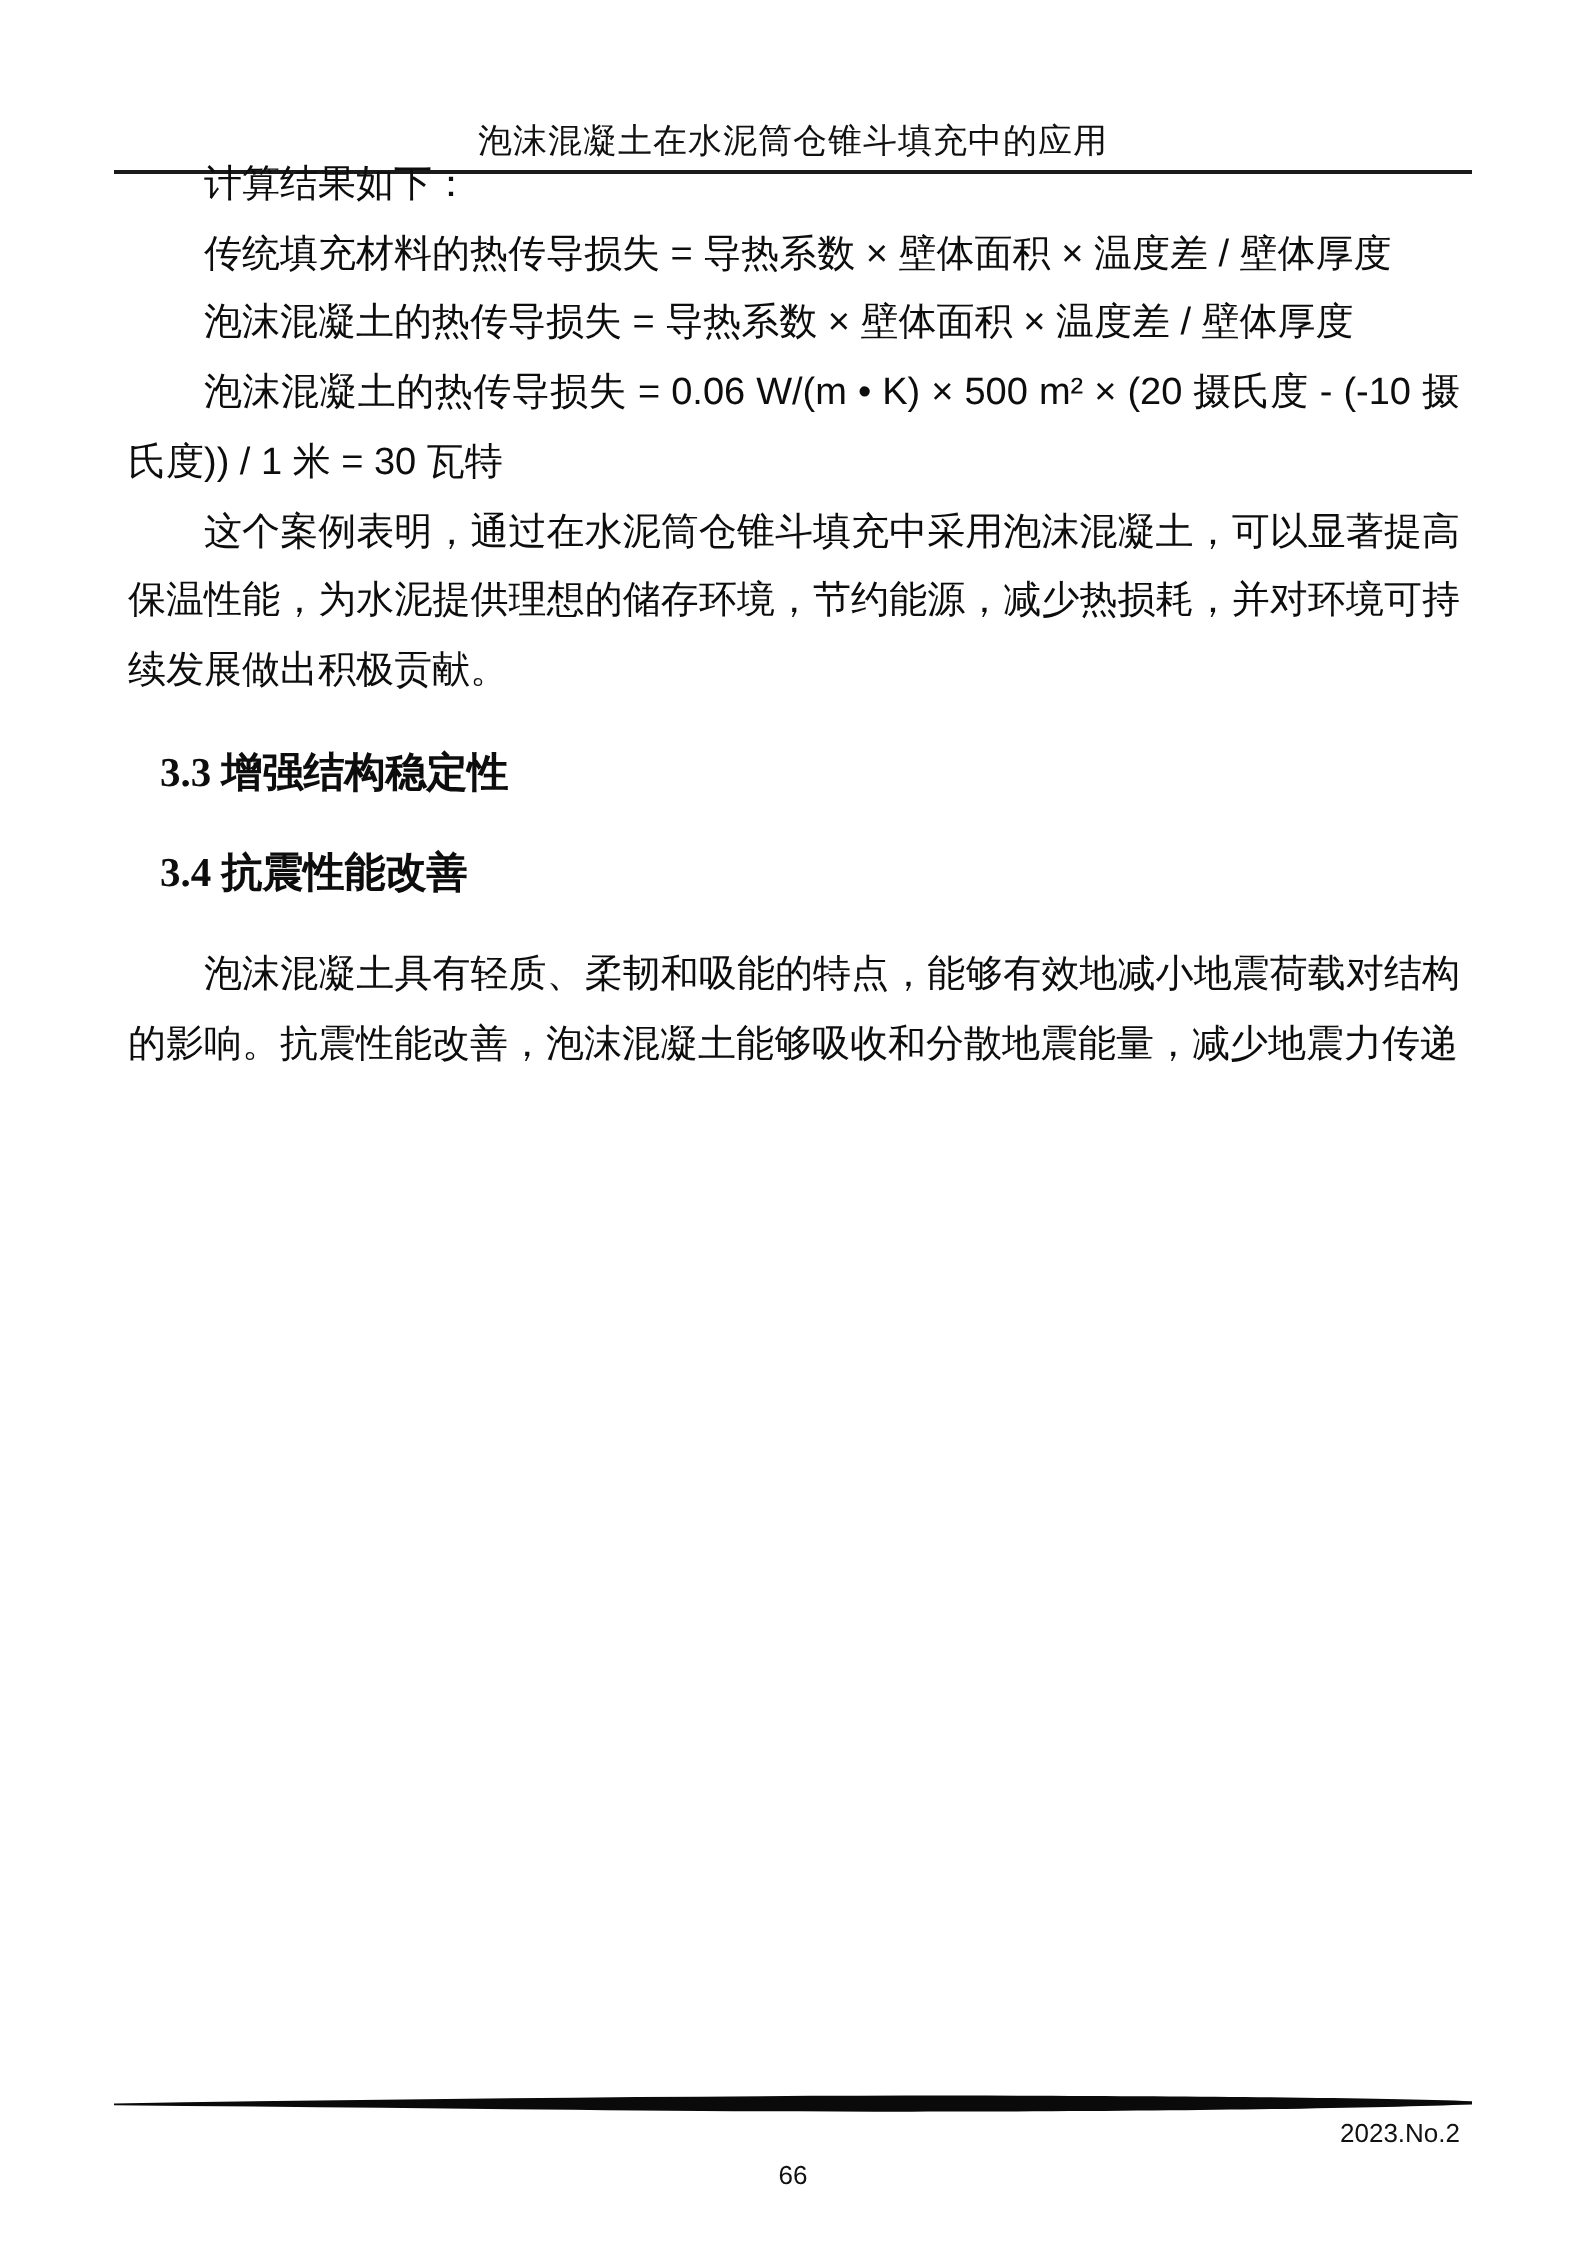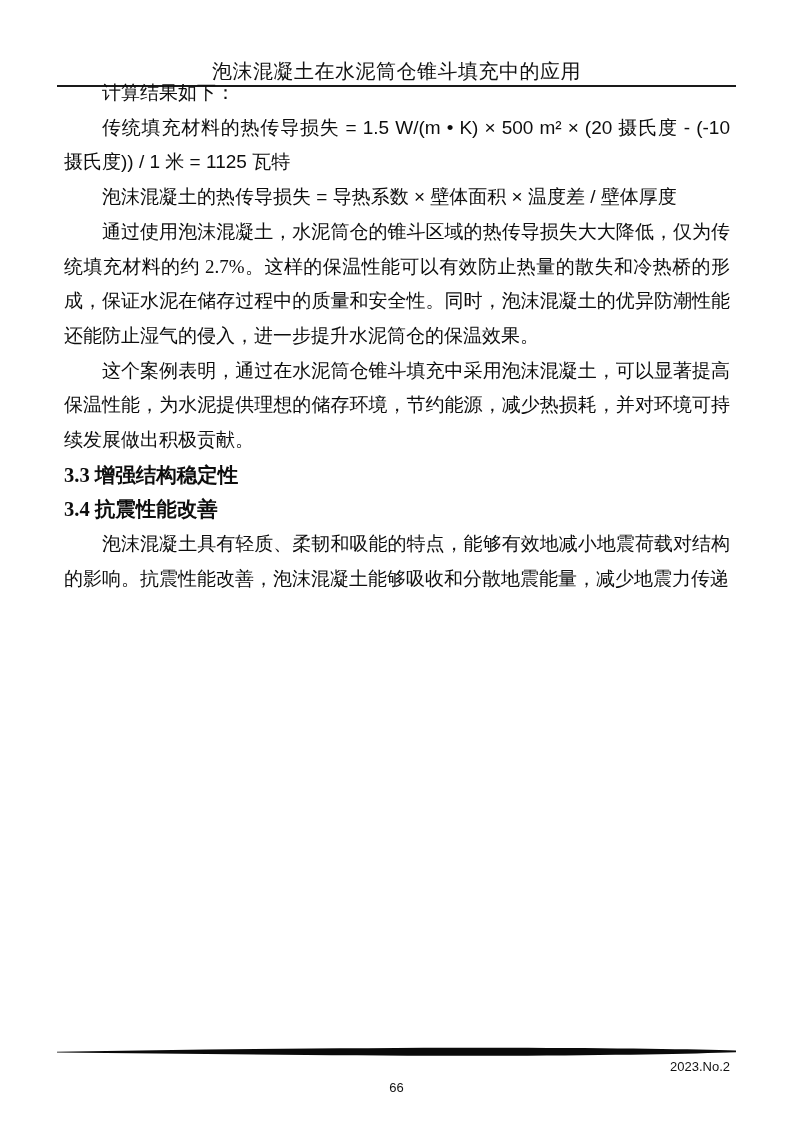--- a/index.html
+++ b/index.html
@@ -15,21 +15,21 @@
     color: #0d0d0d;
     font-family: "Liberation Serif", "DejaVu Serif", serif;
     overflow: hidden;
   }
   .running-header {
     position: absolute;
     top: 60px;
     left: 57px;
     width: 679px;
     text-align: center;
-    font-size: 20px;
+    font-size: 17px;
     line-height: 22px;
     letter-spacing: 0.5px;
     color: #111;
   }
   .header-rule {
     position: absolute;
     top: 85px;
     left: 57px;
     width: 679px;
     height: 0;
@@ -49,21 +49,21 @@
     text-align: justify;
     font-family: "Liberation Serif", "DejaVu Serif", serif;
   }
   .formula {
     margin: 0;
     text-indent: 2em;
     text-align: justify;
     font-family: "Liberation Sans", "DejaVu Sans", sans-serif;
   }
   .heading {
-    margin: 0;
+    margin: 16px;
     font-size: 20.5px;
     font-weight: bold;
     line-height: 34.7px;
     text-align: left;
     font-family: "Liberation Serif", "DejaVu Serif", serif;
   }
   .footer-rule {
     position: absolute;
     top: 1047px;
     left: 57px;
@@ -104,23 +104,23 @@
 
 <div class="page">
 
   <div class="running-header">泡沫混凝土在水泥筒仓锥斗填充中的应用</div>
 
   <div class="header-rule"></div>
 
   <div class="doc-body">
 
   <p class="para">计算结果如下：</p>
-      <p class="formula">传统填充材料的热传导损失 = 1.5 W/(m • K) × 500 m² × (20 摄氏度 - (-10 摄氏度)) / 1 米 = 1125 瓦特</p>
+      <p class="formula">传统填充材料的热传导损失 = 导热系数 × 壁体面积 × 温度差 / 壁体厚度</p>
       <p class="formula">泡沫混凝土的热传导损失 = 导热系数 × 壁体面积 × 温度差 / 壁体厚度</p>
-      <p class="para">通过使用泡沫混凝土，水泥筒仓的锥斗区域的热传导损失大大降低，仅为传统填充材料的约 2.7%。这样的保温性能可以有效防止热量的散失和冷热桥的形成，保证水泥在储存过程中的质量和安全性。同时，泡沫混凝土的优异防潮性能还能防止湿气的侵入，进一步提升水泥筒仓的保温效果。</p>
+      <p class="formula">泡沫混凝土的热传导损失 = 0.06 W/(m • K) × 500 m² × (20 摄氏度 - (-10 摄氏度)) / 1 米 = 30 瓦特</p>
       <p class="para">这个案例表明，通过在水泥筒仓锥斗填充中采用泡沫混凝土，可以显著提高保温性能，为水泥提供理想的储存环境，节约能源，减少热损耗，并对环境可持续发展做出积极贡献。</p>
       <h3 class="heading">3.3 增强结构稳定性</h3>
       <h3 class="heading">3.4 抗震性能改善</h3>
       <p class="para">泡沫混凝土具有轻质、柔韧和吸能的特点，能够有效地减小地震荷载对结构的影响。抗震性能改善，泡沫混凝土能够吸收和分散地震能量，减少地震力传递</p>
     </div>
 
   <div class="footer-rule">
     <svg viewBox="0 0 679 10" preserveAspectRatio="none">
       <path d="M0,4.8
                C 140,2.4 290,0.9 420,0.8

